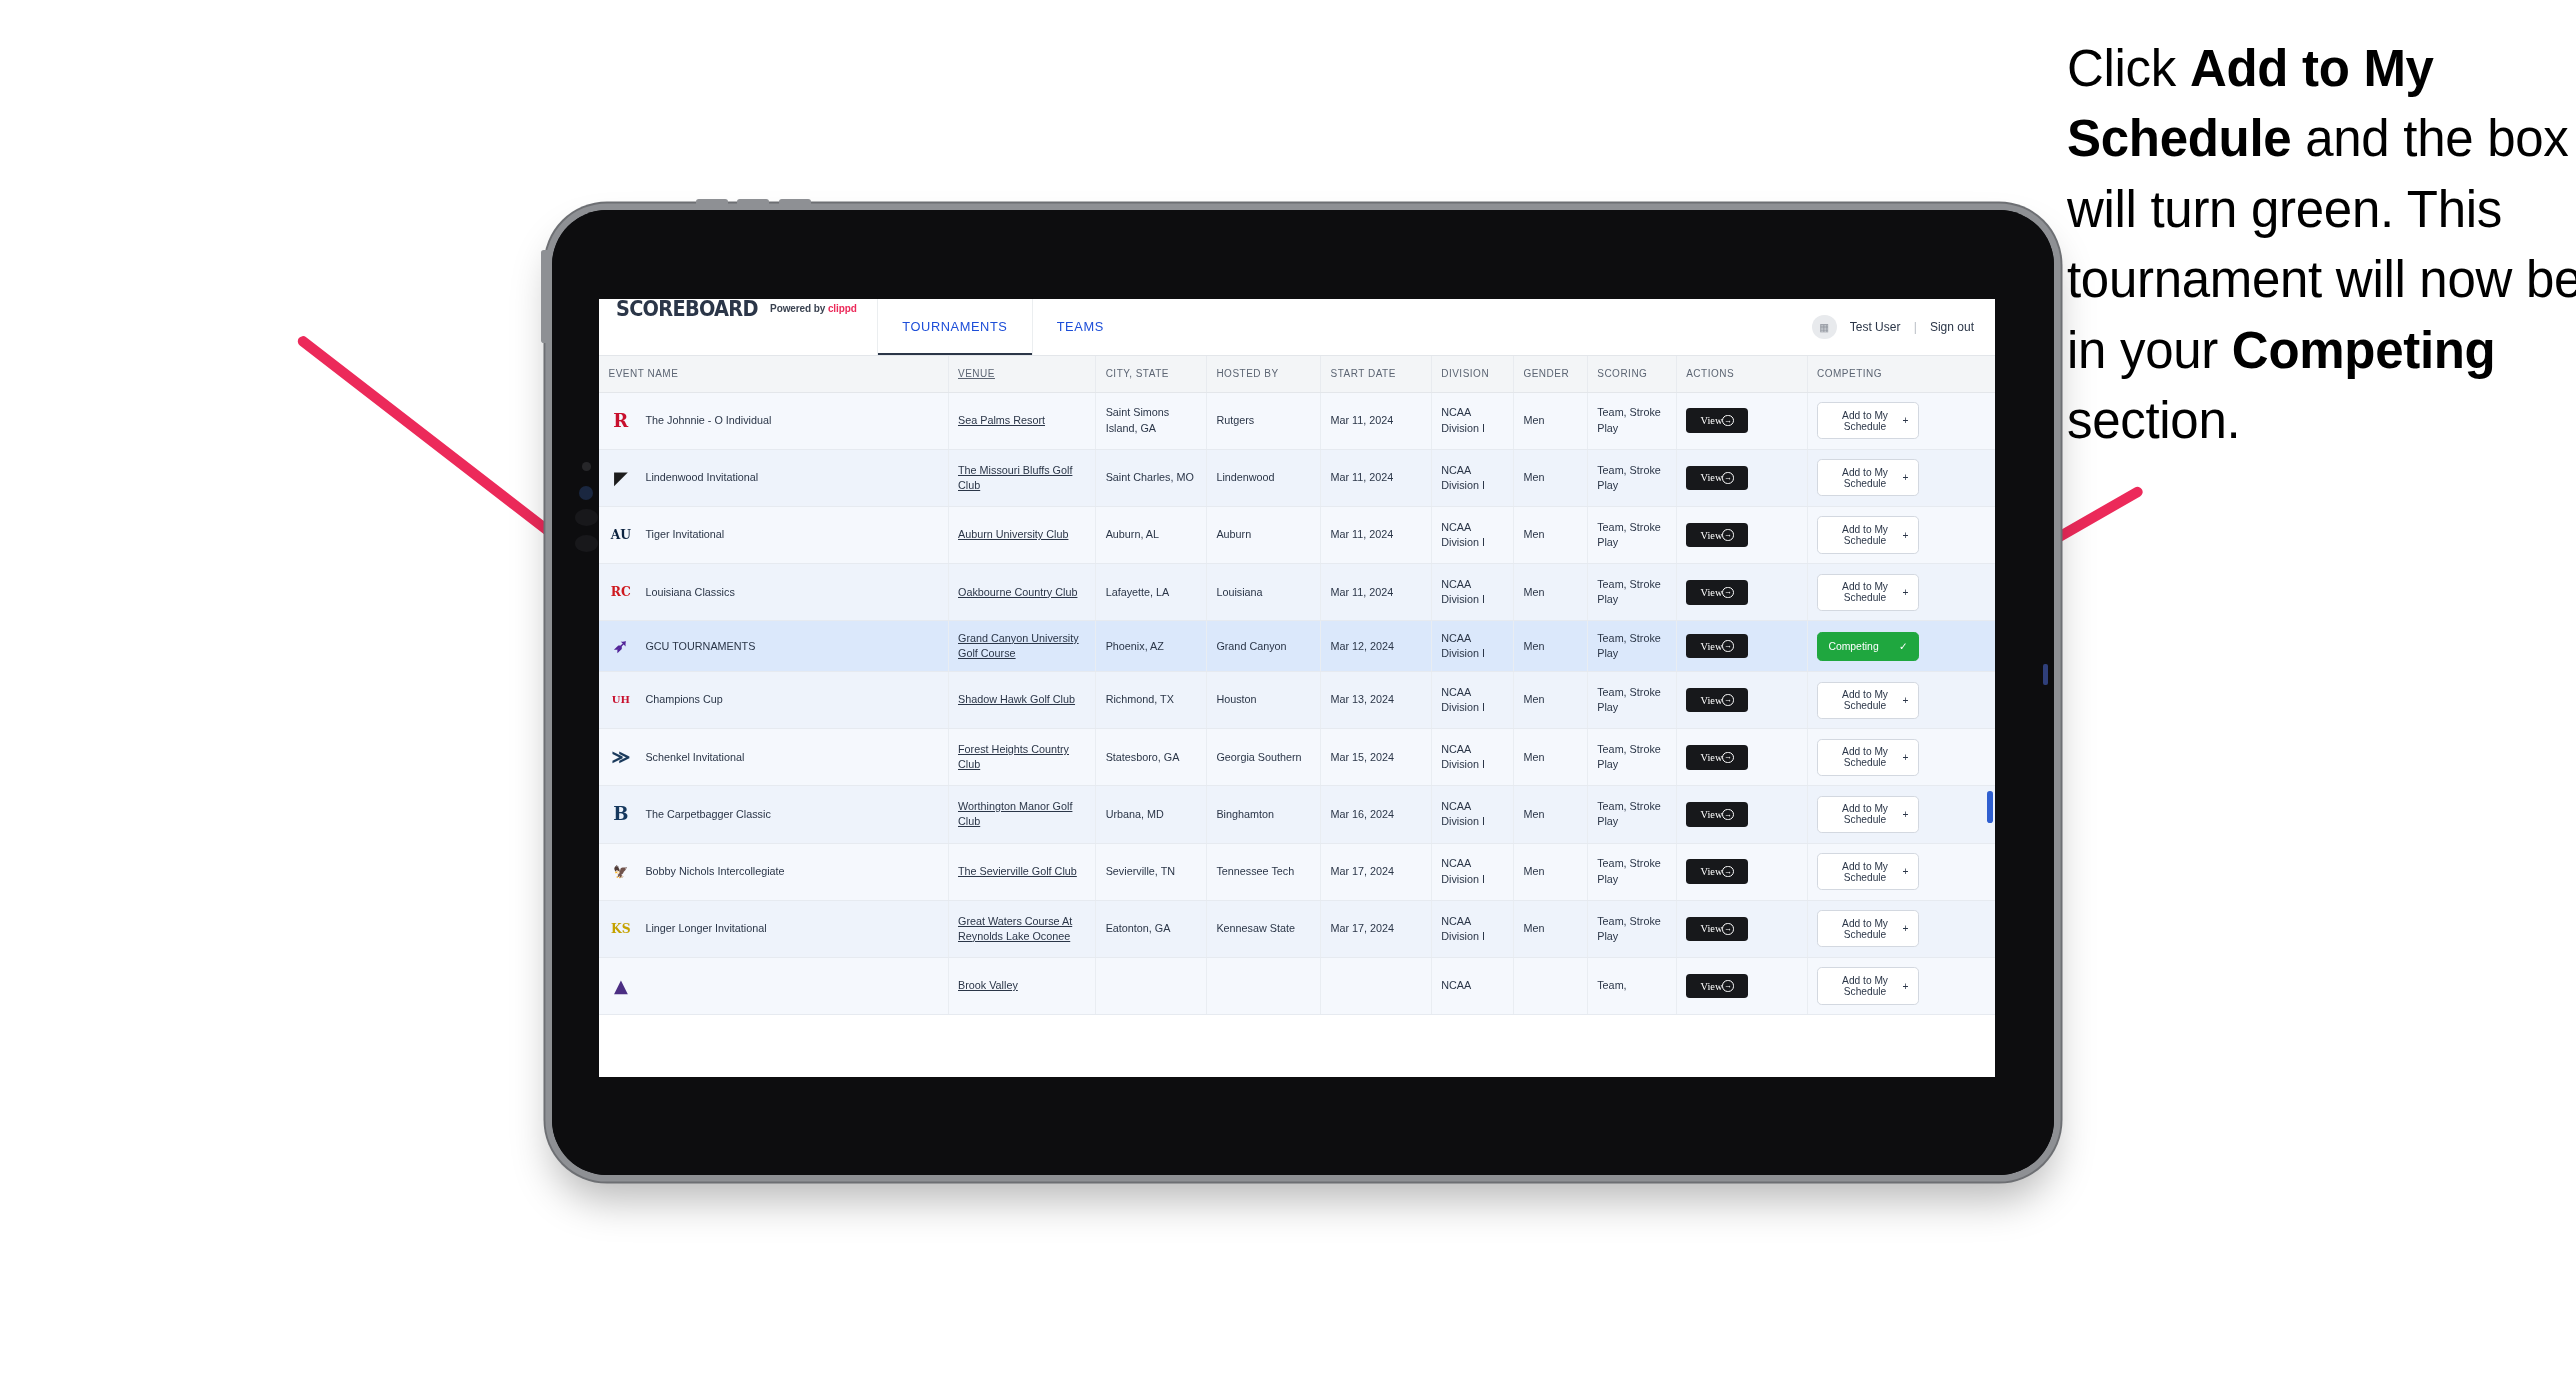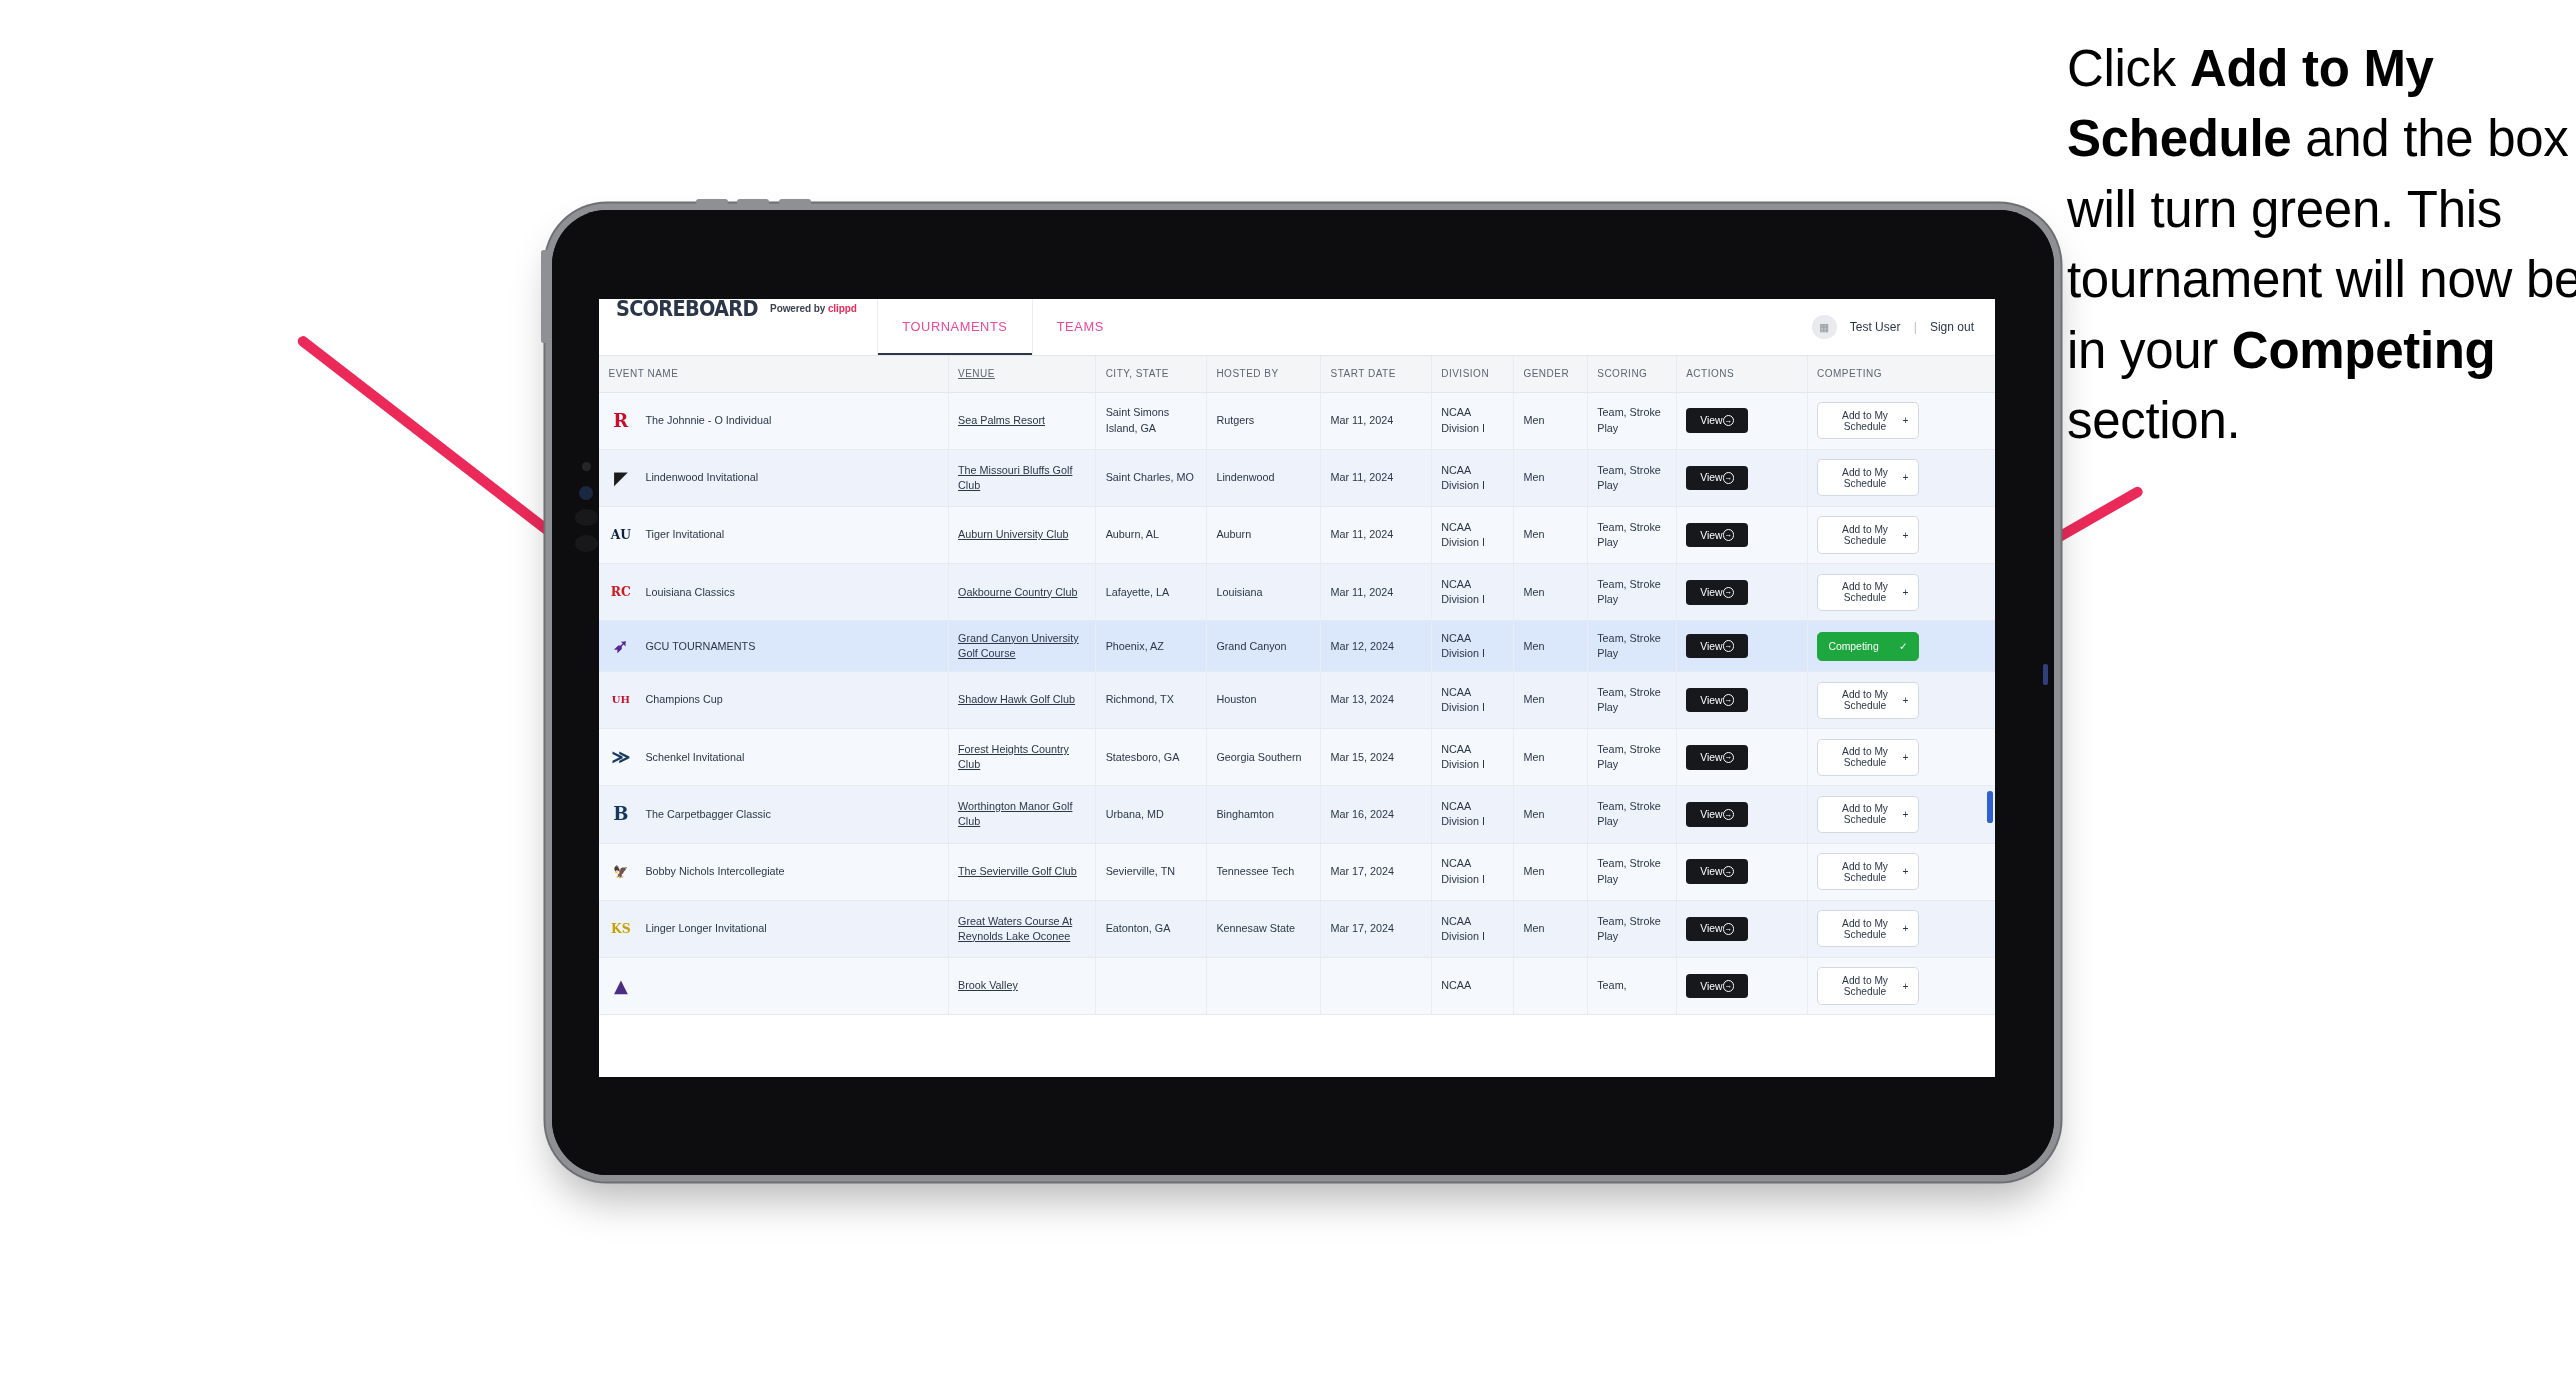--- a/index.html
+++ b/index.html
@@ -106,21 +106,21 @@
     letter-spacing: -0.1px;
   }
   .brand-sub .clippd { color: #ec2a5a; }
 
   .nav-tabs { display: flex; align-items: stretch; }
   .nav-tab {
     display: flex; align-items: center;
     padding: 0 24.6px;
     font-size: 12.8px;
     letter-spacing: 0.6px;
-    color: #ec4899;
+    color: #1d4ed8;
     cursor: pointer;
     border-bottom: 2.8px solid transparent;
     position: relative;
   }
   .nav-tab.active {
     border-bottom-color: #2b3648;
     box-shadow: -0.9px 0 0 #e9ecef, 0.9px 0 0 #e9ecef;
   }
 
   .header-right {
@@ -203,21 +203,21 @@
   .btn-view {
     display: inline-flex; align-items: center; justify-content: center; gap: 0;
     background: #17181b;
     color: #ffffff;
     border: none;
     border-radius: 3.8px;
     font-size: 10.4px;
     padding: 6.6px 10.4px;
     width: 62px;
     cursor: pointer;
-    font-family: Liberation Sans, sans-serif;
+    font-family: Liberation Serif, serif;
   }
   .circ-arrow {
     width: 11.4px; height: 11.4px; border-radius: 50%;
     border: 1.1px solid #ffffff;
     display:inline-flex; align-items:center; justify-content:center;
     font-size: 7.6px; line-height: 1;
   }
   .btn-add {
     display: inline-flex; align-items: center; justify-content: space-between;
     background: #ffffff;

